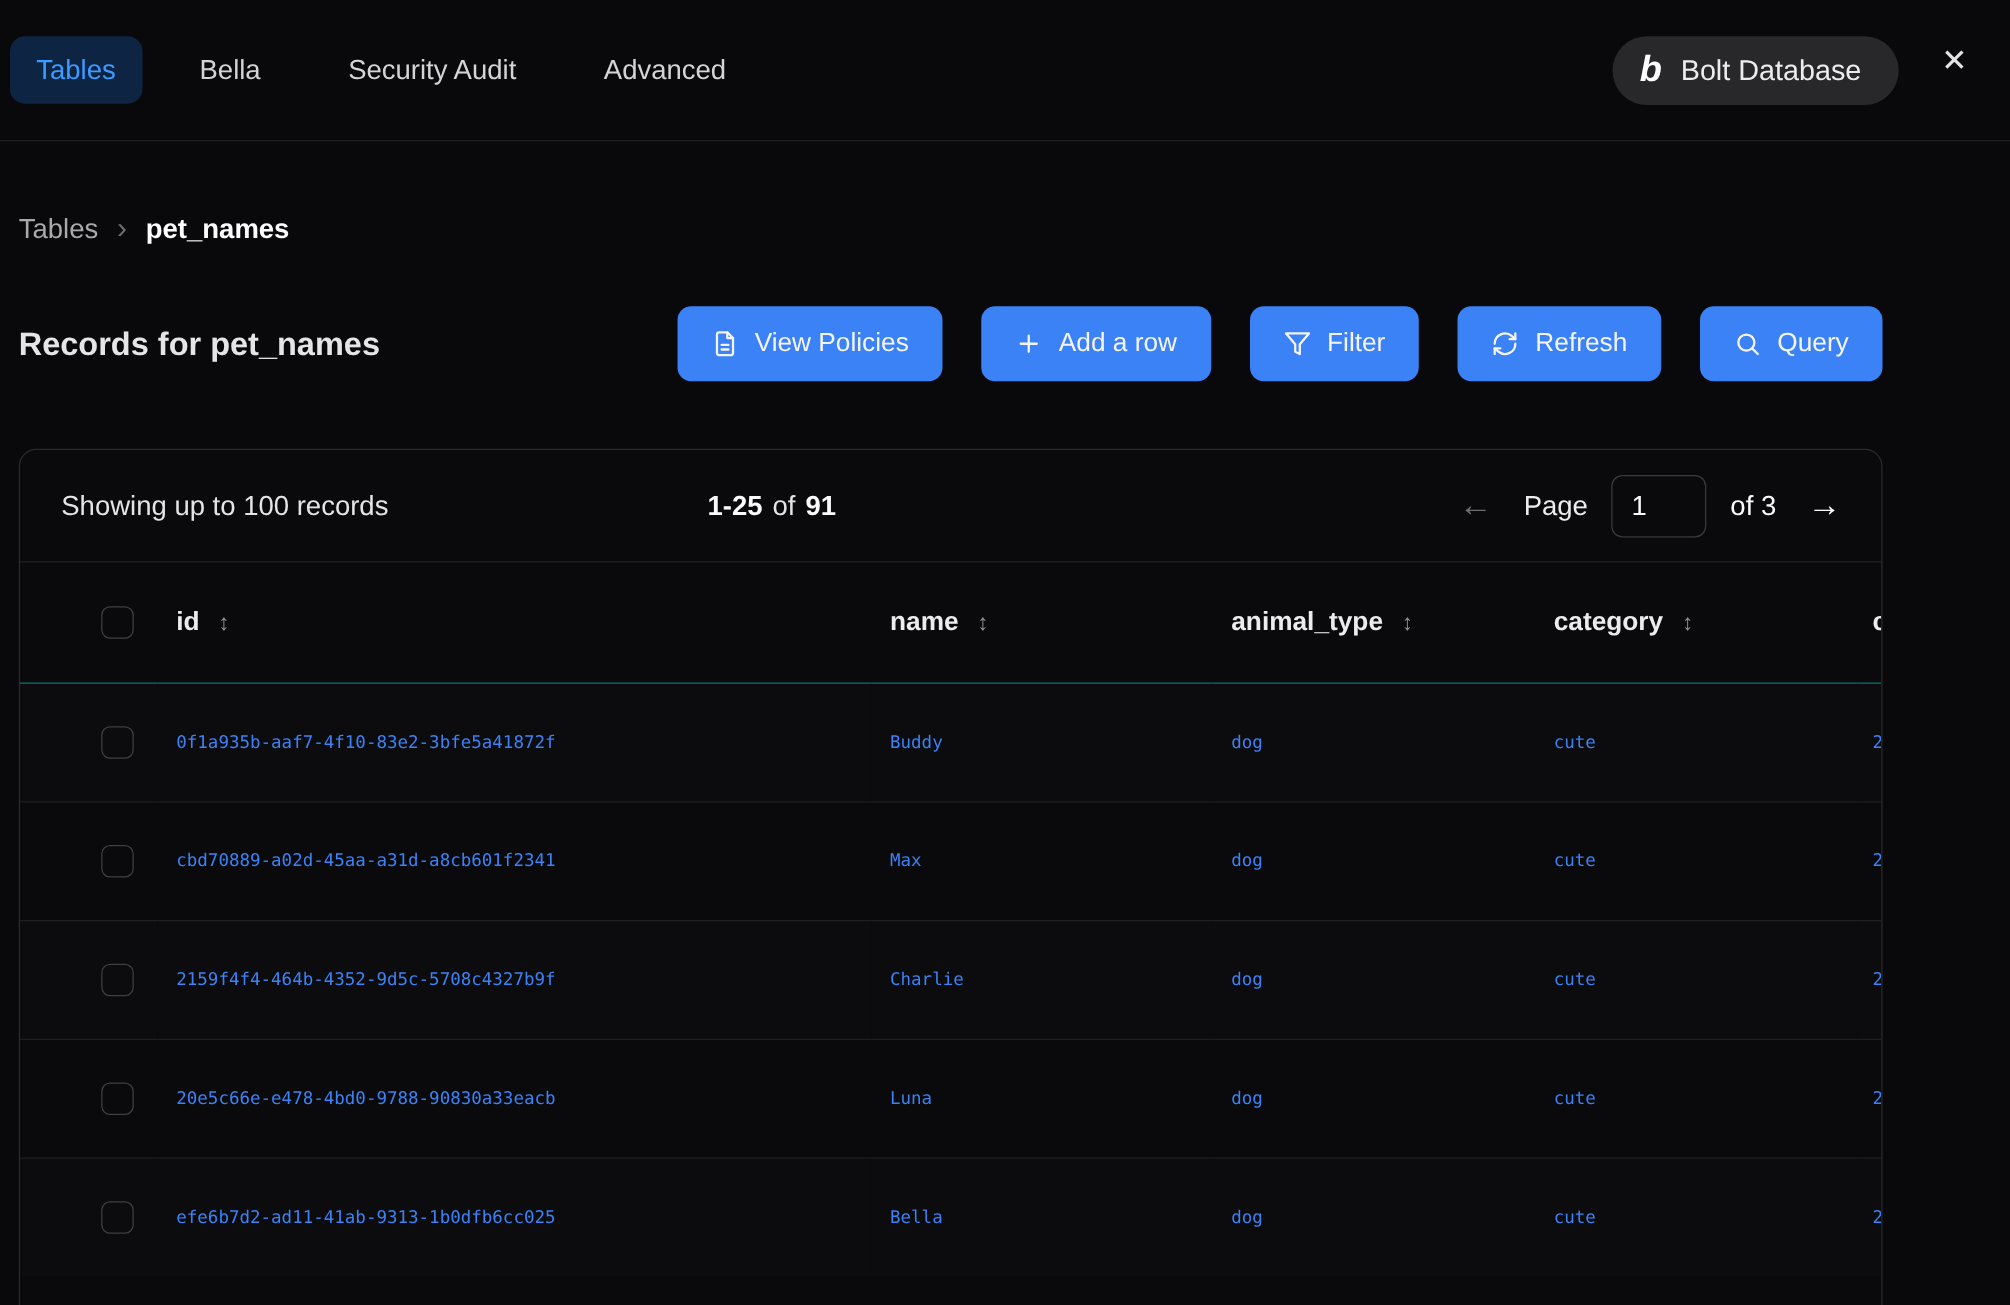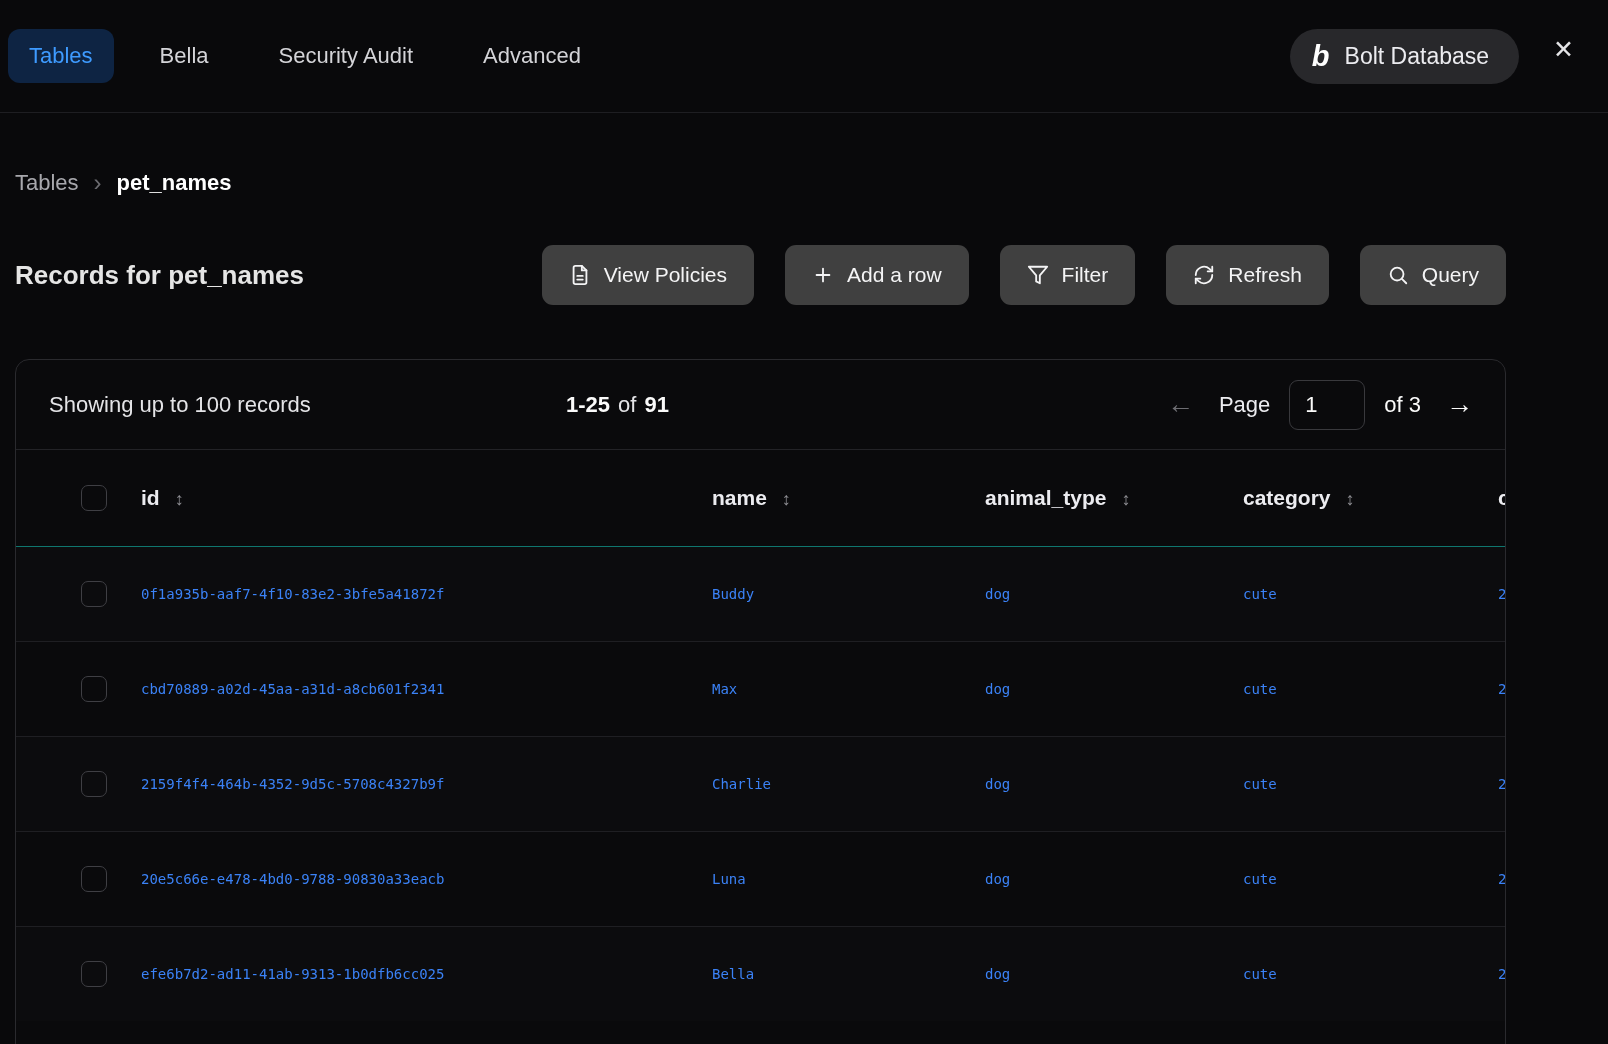--- a/index.html
+++ b/index.html
@@ -39,21 +39,21 @@
   .breadcrumb { margin-top:56px; display:flex; align-items:center; gap:15px; font-size:22px; }
   .breadcrumb .root { color:#a8a8ad; cursor:pointer; }
   .breadcrumb .sep { color:#6b6b70; font-size:24px; }
   .breadcrumb .current { color:#ffffff; font-weight:700; }
 
   .title-row { margin-top:48px; display:flex; align-items:center; }
   .page-title { font-size:26px; font-weight:700; color:#e5e5e5; }
   .toolbar { margin-left:auto; display:flex; gap:31px; }
   .btn {
     height:60px; display:flex; align-items:center; gap:13px;
-    padding:0 27px; background:#404040; border:none; border-radius:11px;
+    padding:0 27px; background:#3b82f6; border:none; border-radius:11px;
     color:#f4f4f5; font-size:21px; font-family:inherit; cursor:pointer; white-space:nowrap;
   }
   .btn svg { width:22px; height:22px; display:block; }
 
   
   .table-card {
     margin-top:54px; border:1px solid #2a2a2e; border-radius:14px;
     overflow:hidden; height:760px; background:#0a0a0c;
   }
   .statusbar {

